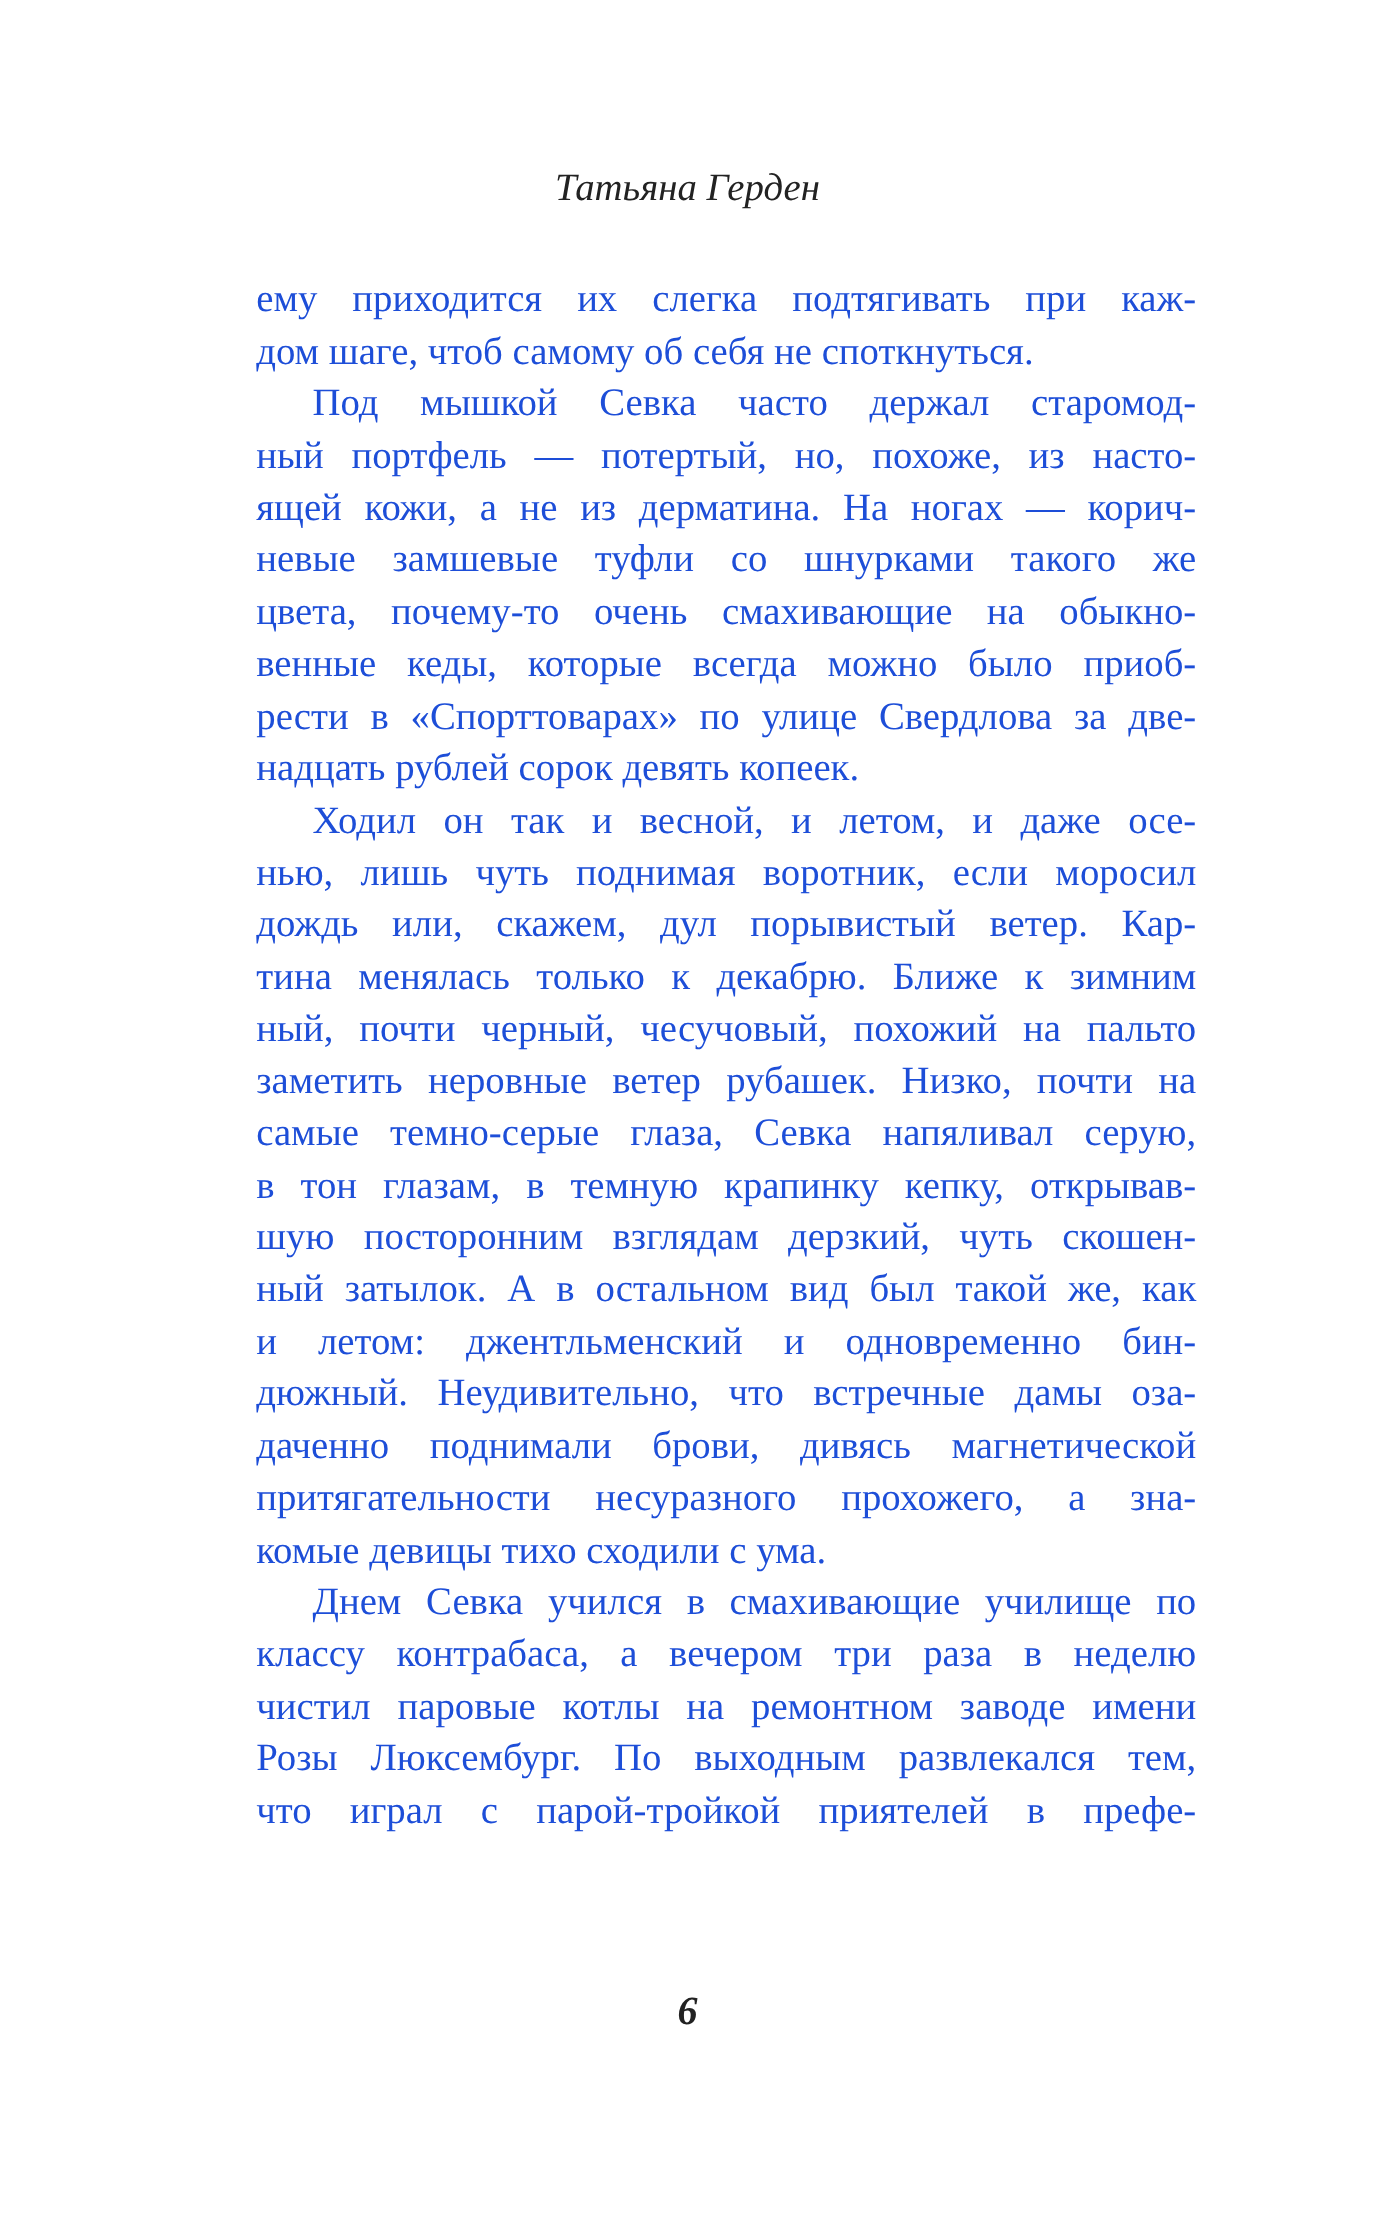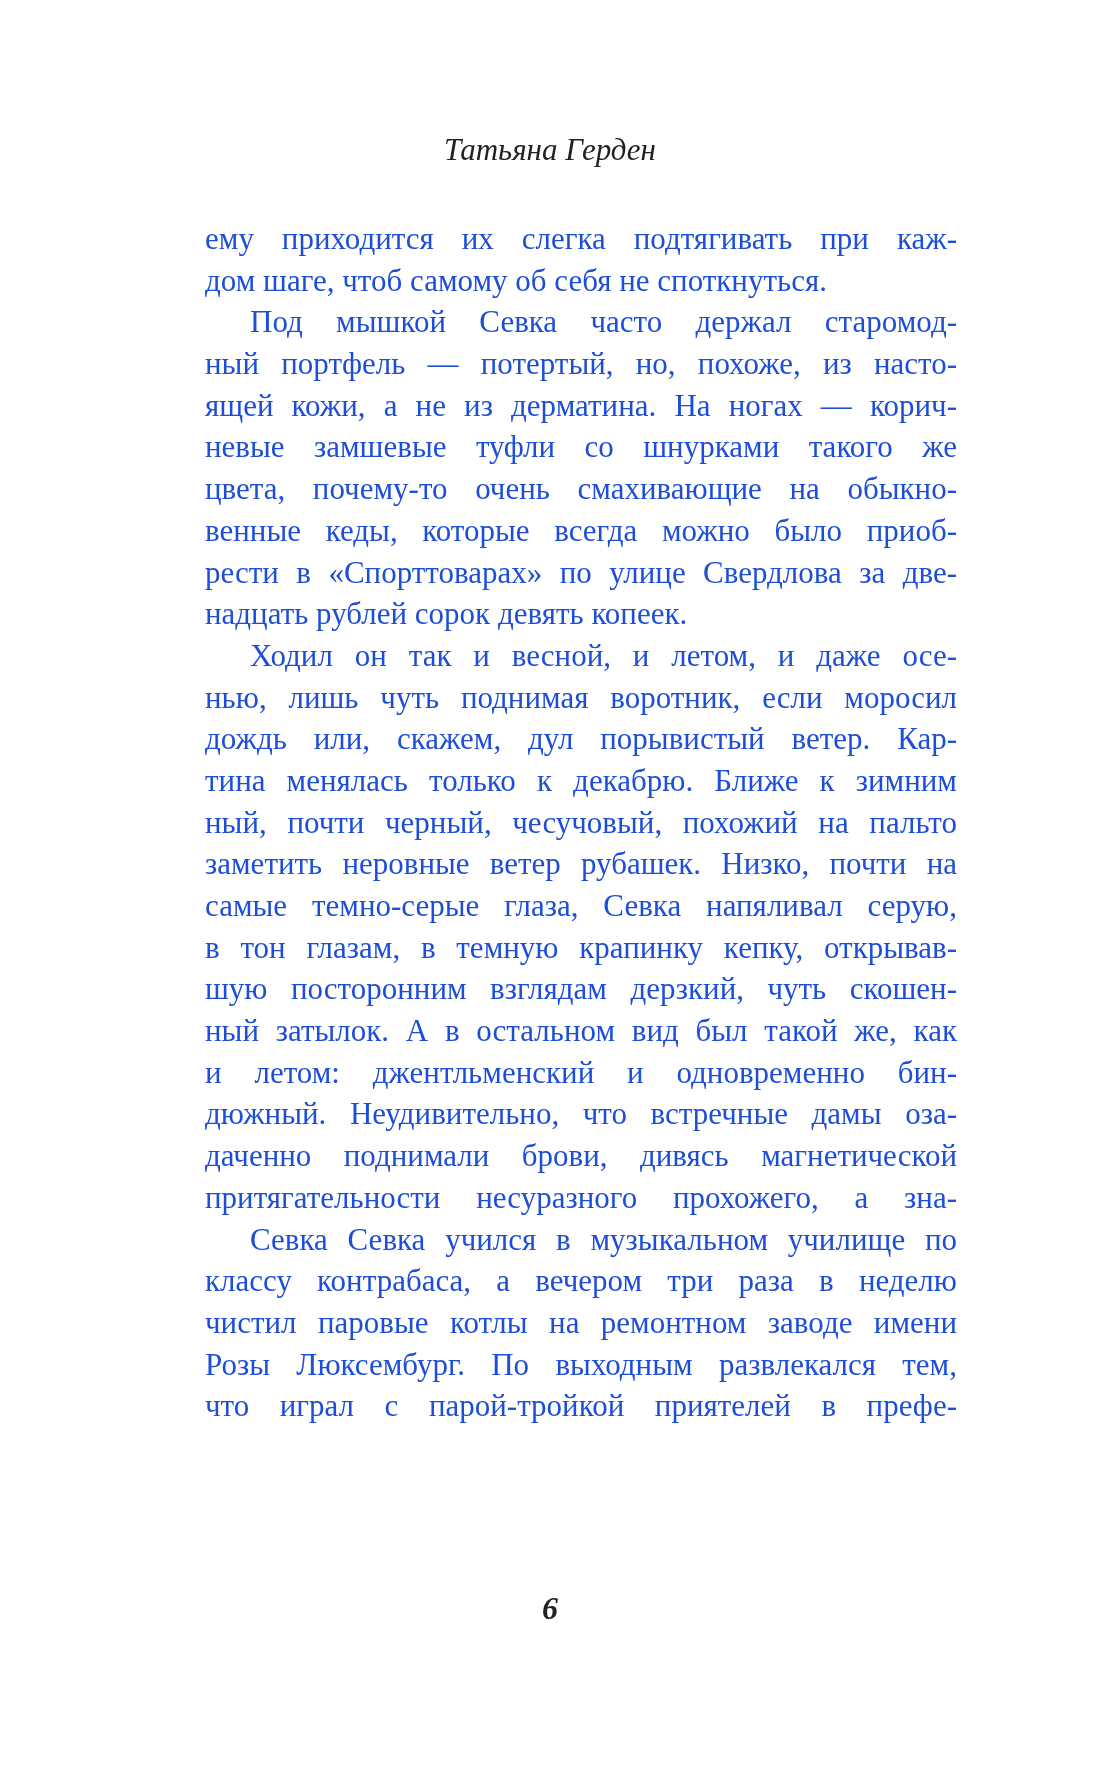--- a/index.html
+++ b/index.html
@@ -74,24 +74,25 @@
       <span class="line">ный, почти черный, чесучовый, похожий на пальто</span>
       <span class="line">заметить неровные ветер рубашек. Низко, почти на</span>
       <span class="line">самые темно-серые глаза, Севка напяливал серую,</span>
       <span class="line">в тон глазам, в темную крапинку кепку, открывав-</span>
       <span class="line">шую посторонним взглядам дерзкий, чуть скошен-</span>
       <span class="line">ный затылок. А в остальном вид был такой же, как</span>
       <span class="line">и летом: джентльменский и одновременно бин-</span>
       <span class="line">дюжный. Неудивительно, что встречные дамы оза-</span>
       <span class="line">даченно поднимали брови, дивясь магнетической</span>
       <span class="line">притягательности несуразного прохожего, а зна-</span>
+      <span class="line last">комые девицы тихо сходили с ума.</span>
     </div>
 
     <div>
-      <span class="line indent">Севка Севка учился в музыкальном училище по</span>
+      <span class="line indent">Днем Севка учился в смахивающие училище по</span>
       <span class="line">классу контрабаса, а вечером три раза в неделю</span>
       <span class="line">чистил паровые котлы на ремонтном заводе имени</span>
       <span class="line">Розы Люксембург. По выходным развлекался тем,</span>
       <span class="line">что играл с парой-тройкой приятелей в префе-</span>
     </div>
   </div>
 
   <div class="folio">6</div>
 </div>
 

